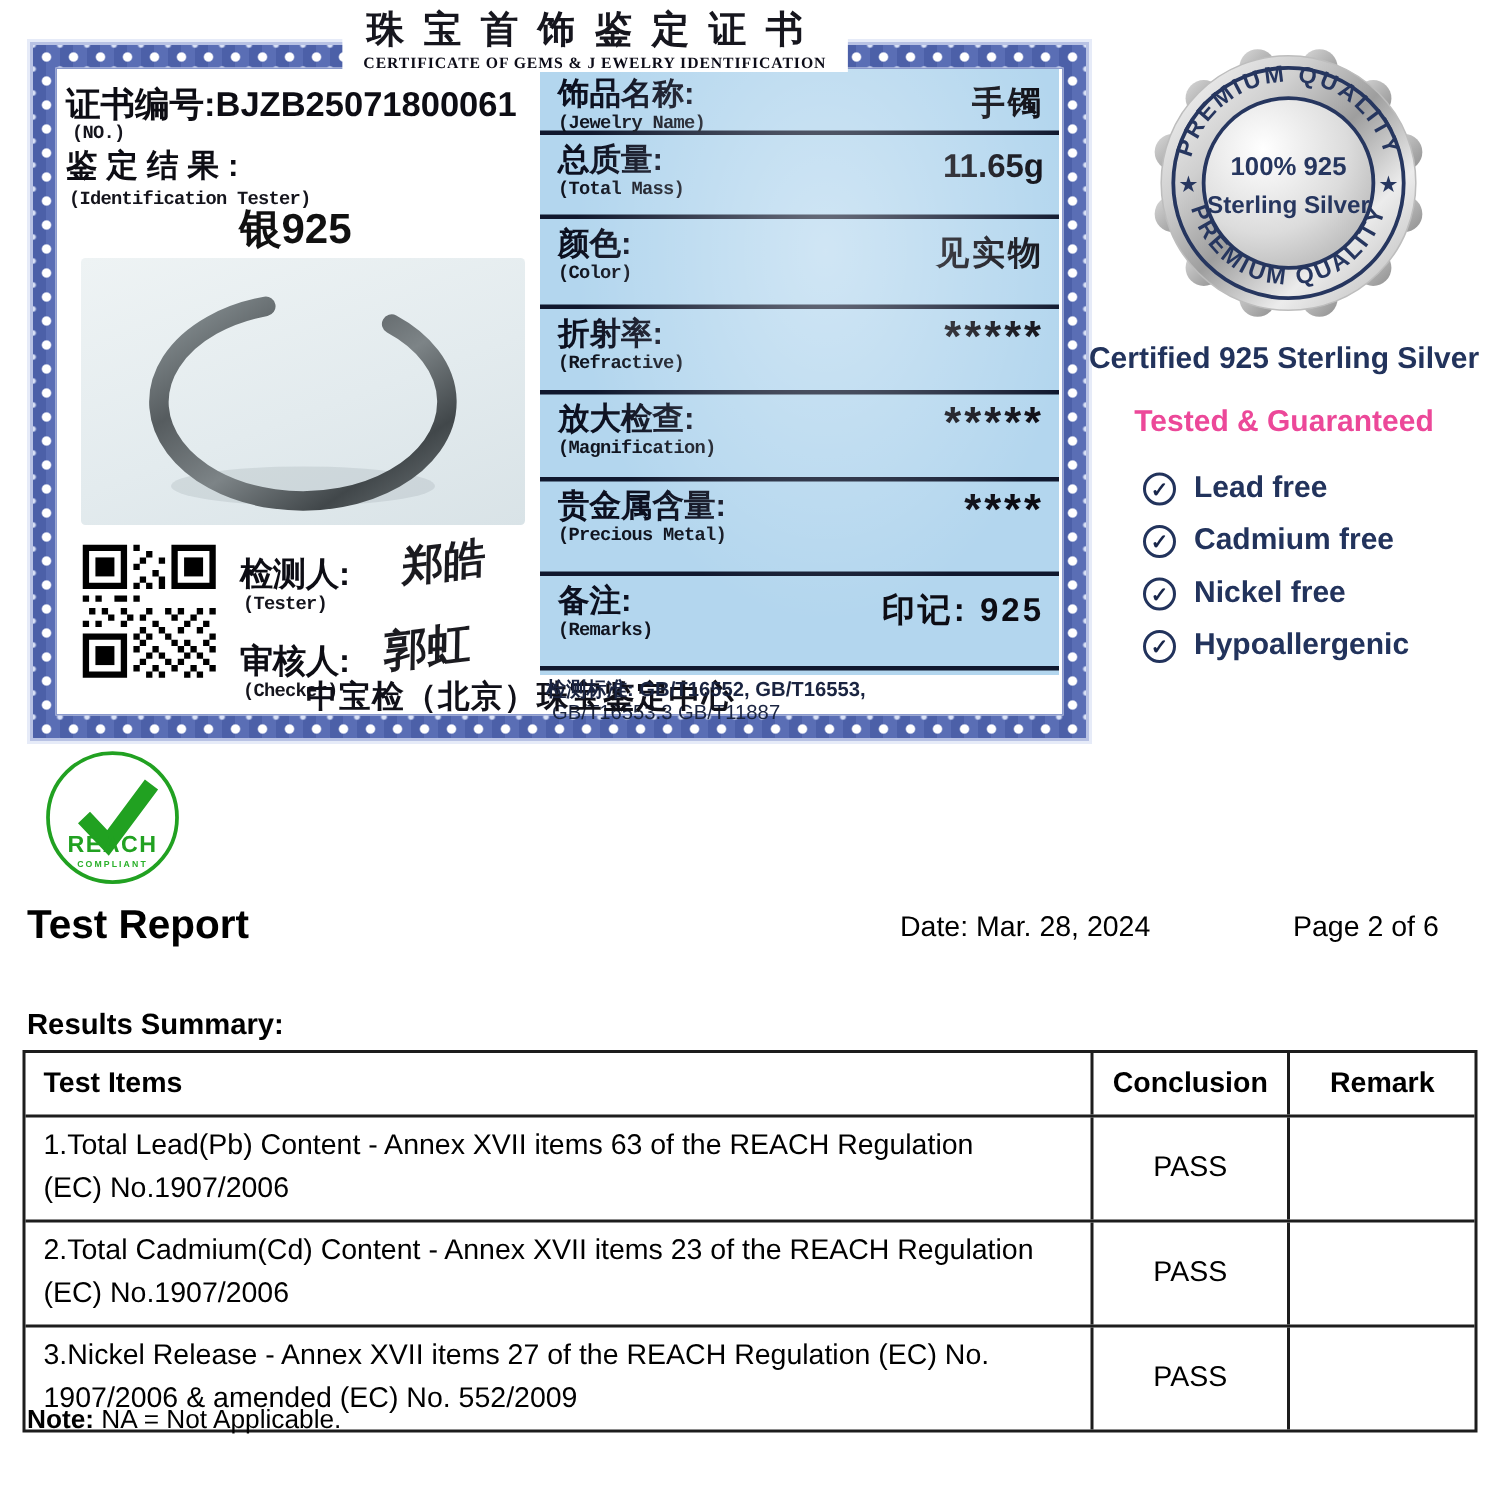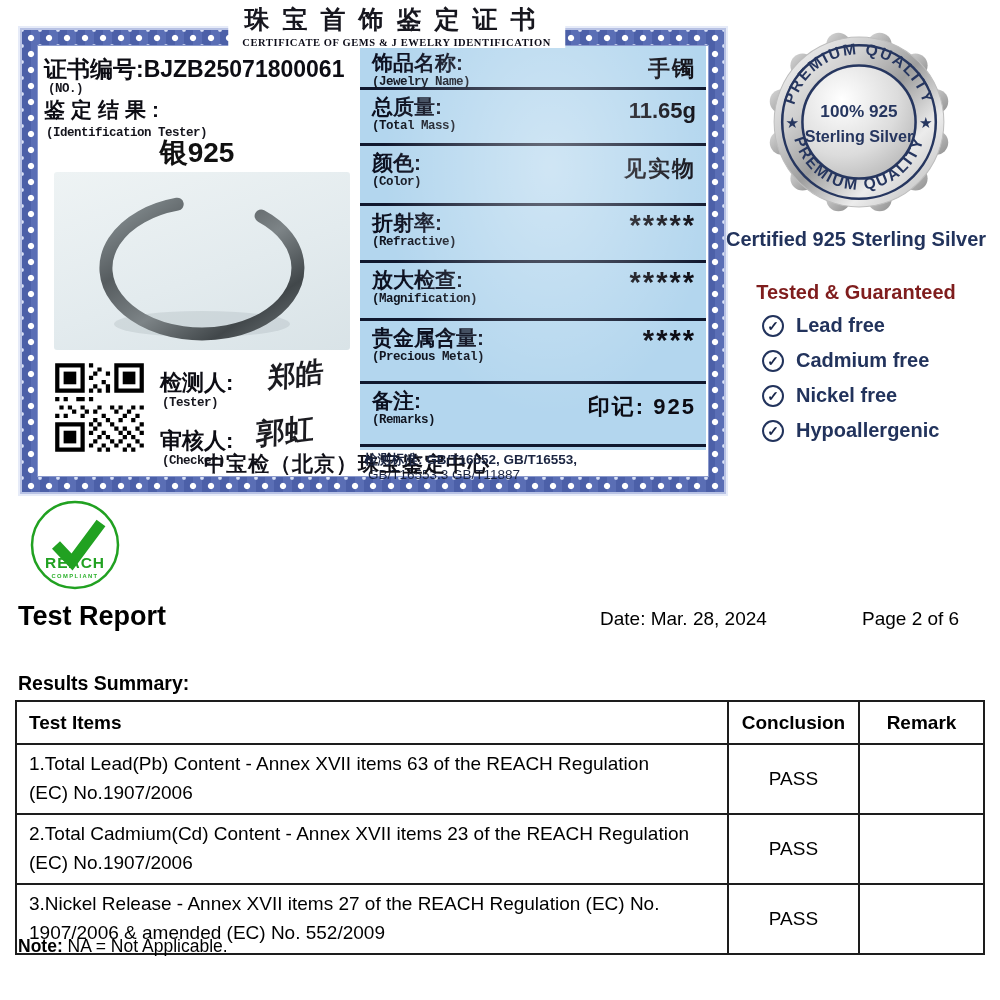--- a/index.html
+++ b/index.html
@@ -66,22 +66,22 @@
   .pval.stars { font-size:29px; line-height:22px; letter-spacing:2px; }
   .standards1 { position:absolute; left:342px; top:421px; font-size:13.5px; font-weight:700;
     color:#1a2440; z-index:6; white-space:nowrap; }
   .standards2 { position:absolute; left:346px; top:437px; font-size:13.5px; font-weight:400;
     color:#1a2440; z-index:5; white-space:nowrap; }
 
   
   .badge { position:absolute; left:763px; top:26px; width:192px; height:192px; }
   .claim-h1 { position:absolute; left:712px; top:228px; width:288px; text-align:center;
     font-size:20px; font-weight:700; color:#22335c; }
-  .claim-h2 { position:absolute; left:712px; top:281px; width:288px; text-align:center;
-    font-size:20px; font-weight:700; color:#7f1d1d; }
+  .claim-h2 { position:absolute; left:712px; top:270px; width:288px; text-align:center;
+    font-size:20px; font-weight:700; color:#ec4899; }
   .claims { position:absolute; left:762px; top:308px; }
   .claim { display:flex; align-items:center; height:35px; }
   .ccheck { width:22px; height:22px; border:2px solid #22335c; border-radius:50%;
     display:inline-flex; align-items:center; justify-content:center;
     font-size:14px; font-weight:700; color:#18264a; flex:0 0 22px; }
   .ctext { margin-left:12px; font-size:20px; font-weight:700; color:#22335c; }
 
   .reach { position:absolute; left:28px; top:498px; width:94px; height:94px; }
 
   

